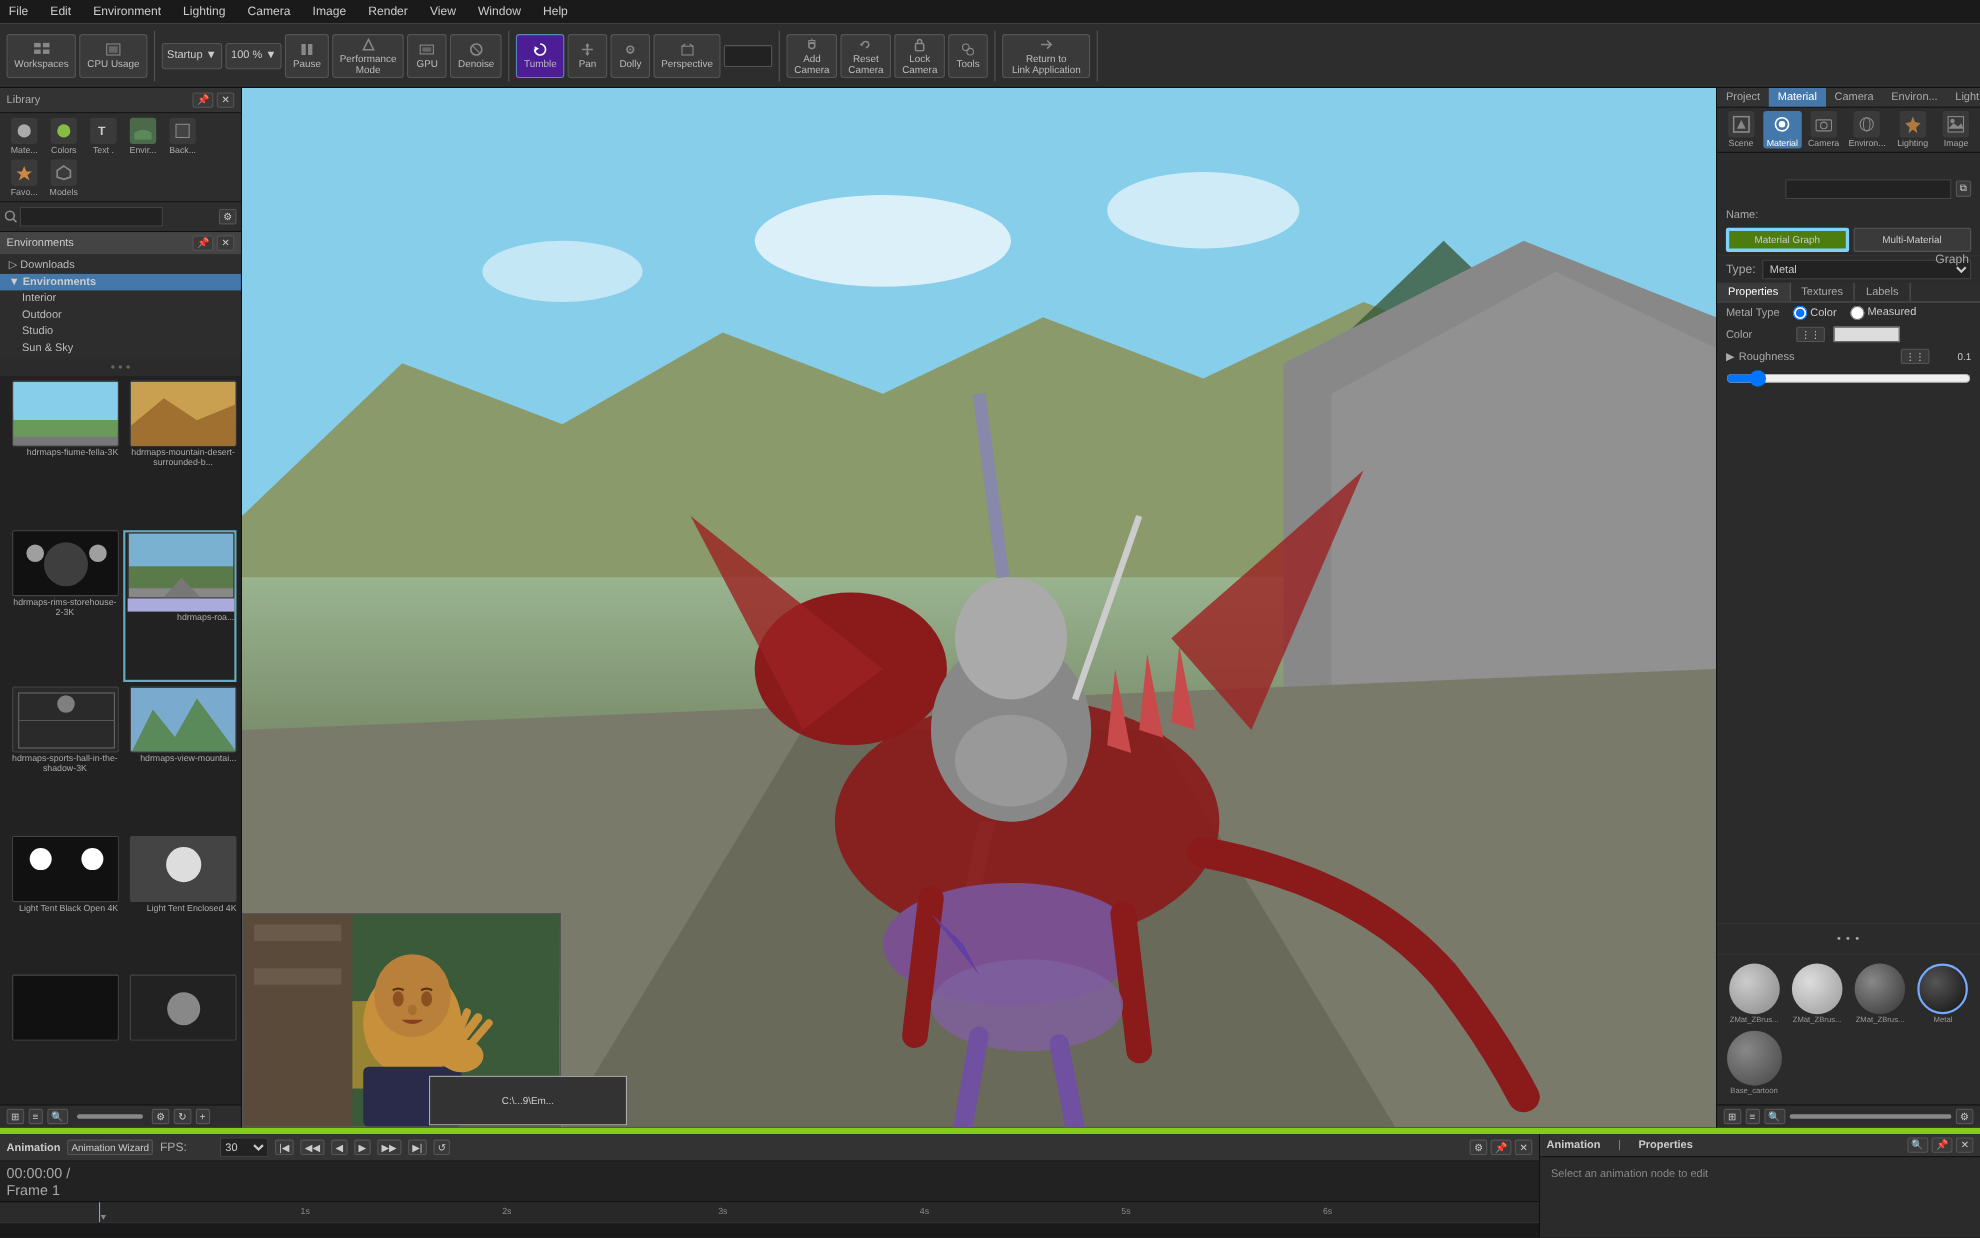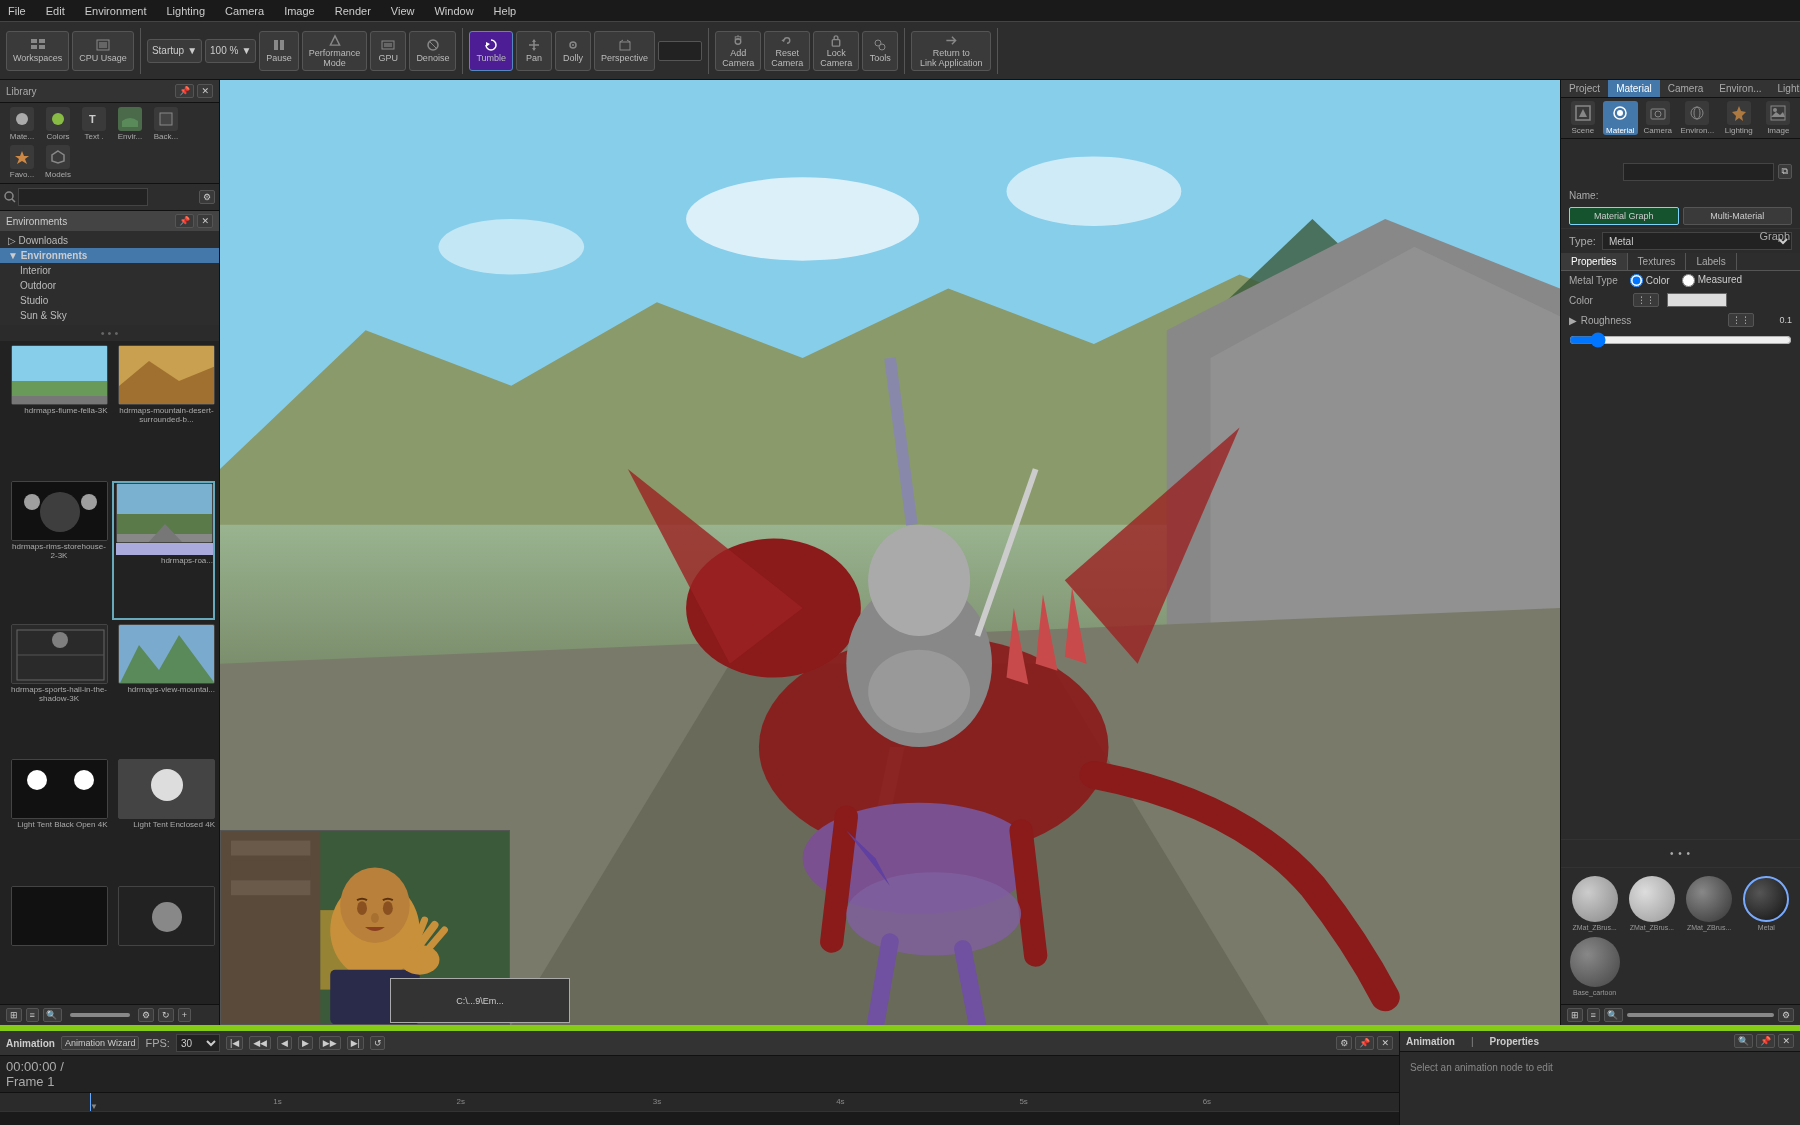--- a/index.html
+++ b/index.html
@@ -638,21 +638,21 @@
       </div>
     </div>
 
     <div class="mat-prop">
       <label>Name:</label>
       <input type="text" style="">
       <button class="mini-btn">⧉</button>
     </div>
 
     <div style="display:flex; gap:4px; padding:3px 8px; border-bottom:1px solid #333;">
-      <button style="background:#14532d; border:1px solid #7dd3fc; border-radius:2px; color:#ccc; font-size:9px; padding:3px 8px; cursor:pointer; flex:1;">Material Graph</button>
+      <button style="background:#4d7c0f; border:3px solid #7dd3fc; border-radius:2px; color:#ccc; font-size:9px; padding:3px 8px; cursor:pointer; flex:1;">Material Graph</button>
       <button style="background:#3a3a3a; border:1px solid #555; border-radius:2px; color:#ccc; font-size:9px; padding:3px 8px; cursor:pointer; flex:1;">Multi-Material</button>
     </div>
 
     <div class="mat-prop-row">
       <span style="color:#aaa;">Type:</span>
       <select class="mat-type-select">
         <option>Metal</option>
         <option>Plastic</option>
         <option>Glass</option>
         <option>Cloth</option>
@@ -743,21 +743,21 @@
 </div>
 
 <div id="bottom">
 
   <div id="animation-panel">
     <div id="anim-header">
       <span class="anim-title">Animation</span>
       <div style="display:flex;align-items:center;gap:6px;">
         <button class="mini-btn">Animation Wizard</button>
         <span style="color:#aaa;">FPS:</span>
-        <select style="background:#222;border:1px solid #444;color:#ccc;font-size:10px;height:18px;width:44px;">
+        <select style="background:#222;border:1px solid #444;color:#ccc;font-size:10px;height:18px;width:44px;margin-left:24px;">
           <option>30</option>
           <option>24</option>
           <option>60</option>
         </select>
         <button class="mini-btn">|◀</button>
         <button class="mini-btn">◀◀</button>
         <button class="mini-btn">◀</button>
         <button class="mini-btn">▶</button>
         <button class="mini-btn">▶▶</button>
         <button class="mini-btn">▶|</button>

